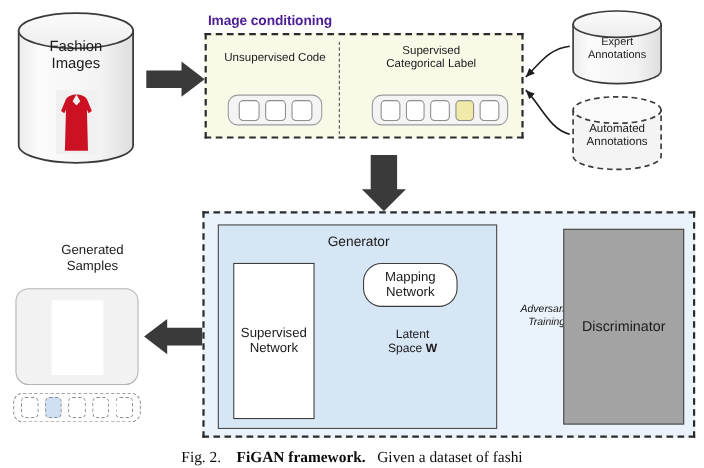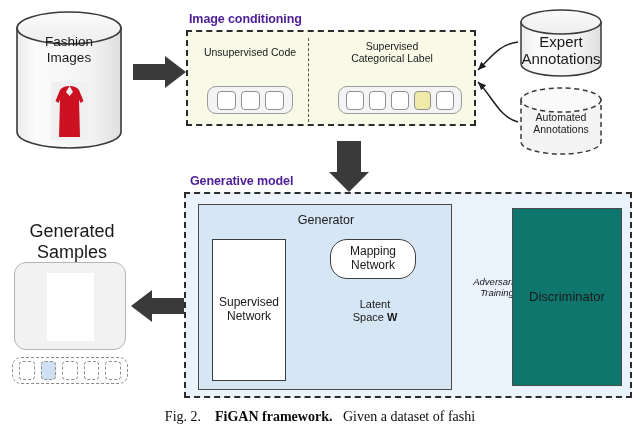--- a/index.html
+++ b/index.html
@@ -84,21 +84,21 @@
   }
   .cell-d.hi { background: #cfe0f2; border-style: dashed; }
 
   
   .solid-box {
     border: 1.8px solid #3d3d3d;
     background: #ffffff;
     display: flex; align-items: center; justify-content: center;
   }
   .gen-inner { background: #d6e6f5; border: 1.8px solid #4a4a4a; }
-  .disc-box  { background: #0f766e; border: 1.8px solid #4a4a4a; }
+  .disc-box  { background: #a3a3a3; border: 1.8px solid #4a4a4a; }
 
   
   .sample-card {
     border: 1.6px solid #b5b5b5;
     border-radius: 12px;
     background: #f2f2f2;
   }
   .sample-inner {
     background: #ffffff;
   }
@@ -232,21 +232,21 @@
           <circle cx="64" cy="285" r="1.1"></circle>
       </g>
     </g>
   </svg>
 
   <div class="abs lbl nosel" style="left:17px; top:34px; width:104px; font-size:13.5px;">
     <div>Fashion</div>
     <div>Images</div>
   </div>
 
-  <div class="abs lbl nosel" style="left:521px; top:33px; width:80px; font-size:15px;">
+  <div class="abs lbl nosel" style="left:521px; top:33px; width:80px; font-size:10px;">
     <div>Expert</div>
     <div>Annotations</div>
   </div>
 
   <div class="abs lbl nosel" style="left:521px; top:111px; width:80px; font-size:10.5px;">
     <div>Automated</div>
     <div>Annotations</div>
   </div>
 
   <div class="abs sec-title nosel" style="left:189px; top:12px;">Image conditioning</div>
@@ -270,21 +270,20 @@
 
     <div class="abs pill" style="left:150px; top:54px; width:124px; height:28px;">
       <div class="cell"></div>
       <div class="cell"></div>
       <div class="cell"></div>
       <div class="cell hi"></div>
       <div class="cell"></div>
     </div>
   </div>
 
-  <div class="abs sec-title nosel" style="left:190px; top:174px;">Generative model</div>
 
   <div class="abs dashed-box gen-box" style="left:184px; top:192px; width:448px; height:206px;">
 
     <div class="abs gen-inner" style="left:12px; top:10px; width:254px; height:186px;">
       <div class="abs lbl nosel" style="left:0; top:8px; width:254px; font-size:12.5px;">Generator</div>
     </div>
 
     <div class="abs solid-box" style="left:26px; top:45px; width:74px; height:142px; flex-direction:column;">
       <div class="lbl nosel" style="font-size:12px;">
         <div>Supervised</div>
@@ -309,21 +308,21 @@
     <div class="abs adv nosel" style="left:268px; top:82px; width:86px;">
       <div>Adversarial</div>
       <div>Training</div>
     </div>
 
     <div class="abs disc-box" style="left:326px; top:14px; width:110px; height:178px; display:flex; align-items:center; justify-content:center;">
       <span class="lbl nosel" style="font-size:13px;">Discriminator</span>
     </div>
   </div>
 
-  <div class="abs lbl nosel" style="left:16px; top:221px; width:112px; font-size:18px;">
+  <div class="abs lbl nosel" style="left:28px; top:221px; width:112px; font-size:12px;">
     <div>Generated</div>
     <div>Samples</div>
   </div>
 
   <div class="abs sample-card" style="left:14px; top:262px; width:112px; height:88px;">
     <div class="abs sample-inner" style="left:32px; top:10px; width:47px; height:68px;"></div>
   </div>
 
   <div class="abs pill-dashed" style="left:12px; top:357px; width:116px; height:27px;">
     <div class="cell-d"></div>

